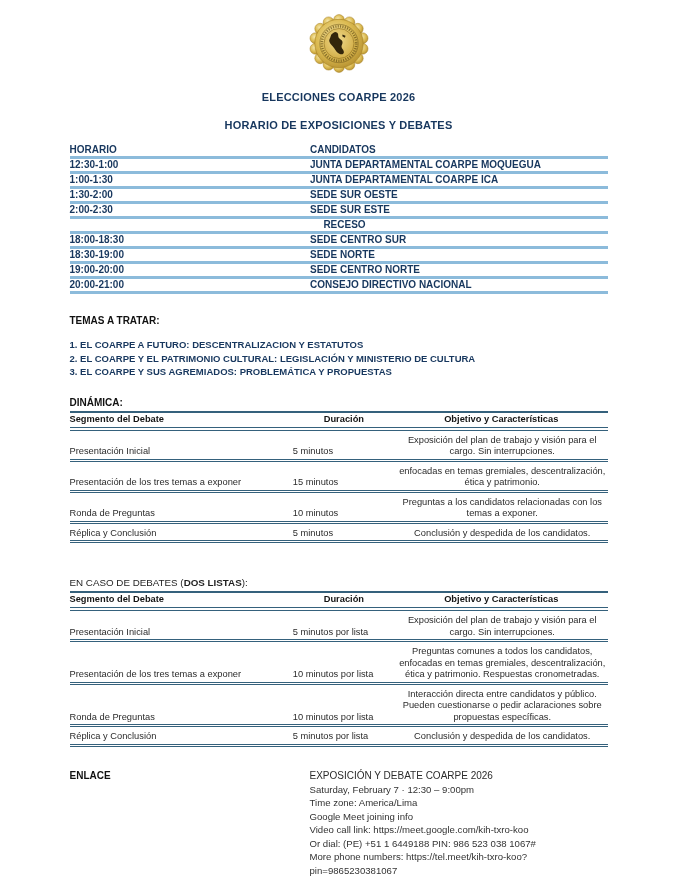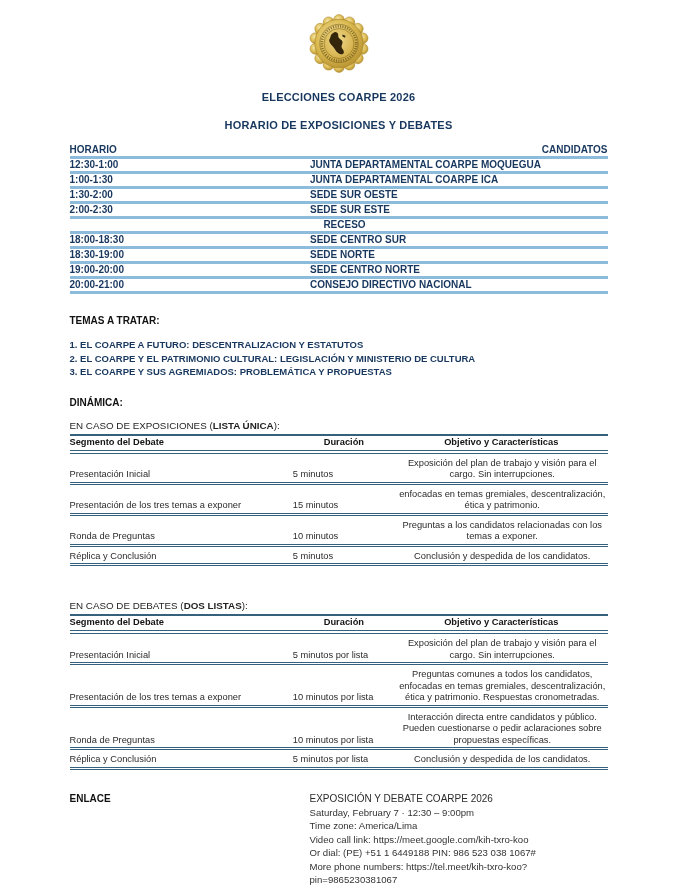--- a/index.html
+++ b/index.html
@@ -21,21 +21,21 @@
   .title-1 { margin-top:10px; }
   .title-2 { margin-top:16px; }
 
   
   table { border-collapse:collapse; width:100%; }
   .schedule { margin-top:13px; font-size:10px; font-weight:bold; color:#17375E; }
   .schedule th, .schedule td {
     text-align:left; vertical-align:bottom;
     line-height:10px; padding:1px 0 1px 0;
   }
-  .schedule th.cand-h { text-align:right; }
+  .schedule th.cand-h { text-align:left; }
   .schedule td, .schedule th { border-bottom:3px solid #8CBBDB; }
   .schedule .col-time { width:44.7%; }
   .schedule .receso td { text-align:center; padding-left:12px; }
 
   
   .h-black { font-weight:bold; color:#111111; font-size:10px; }
   .temas-head { margin-top:21px; }
   .temas-list { margin-top:12px; color:#17375E; font-weight:bold; font-size:9.5px; line-height:13.5px; }
   .dinamica-head { margin-top:18px; }
 
@@ -165,23 +165,20 @@
 
     <div class="h-black temas-head">TEMAS A TRATAR:</div>
     <div class="temas-list">
       <div>1. EL COARPE A FUTURO: DESCENTRALIZACION Y ESTATUTOS</div>
       <div>2. EL COARPE Y EL PATRIMONIO CULTURAL: LEGISLACIÓN Y MINISTERIO DE CULTURA</div>
       <div>3. EL COARPE Y SUS AGREMIADOS: PROBLEMÁTICA Y PROPUESTAS</div>
     </div>
 
     <div class="h-black dinamica-head">DINÁMICA:</div>
 
-    <div class="section-caption">
-      <span>EN CASO DE EXPOSICIONES (</span><b>LISTA ÚNICA</b><span>):</span>
-    </div>
     <table class="dtable">
       <thead>
         <tr>
           <th class="c1">Segmento del Debate</th>
           <th class="c2">Duración</th>
           <th class="c3">Objetivo y Características</th>
         </tr>
       </thead>
       <tbody>
         <tr>
@@ -243,20 +240,21 @@
         </tr>
       </tbody>
     </table>
 
     <div class="enlace">
       <div class="enlace-label">ENLACE</div>
       <div class="enlace-lines">
         <div class="ev-title">EXPOSICIÓN Y DEBATE COARPE 2026</div>
         <div>Saturday, February 7 · 12:30 – 9:00pm</div>
         <div>Time zone: America/Lima</div>
+        <div>Google Meet joining info</div>
         <div>Video call link: https://meet.google.com/kih-txro-koo</div>
         <div>Or dial: (PE) +51 1 6449188 PIN: 986 523 038 1067#</div>
         <div>More phone numbers: https://tel.meet/kih-txro-koo?pin=9865230381067</div>
       </div>
     </div>
 
   </div>
 </div>
 
 </body></html>

